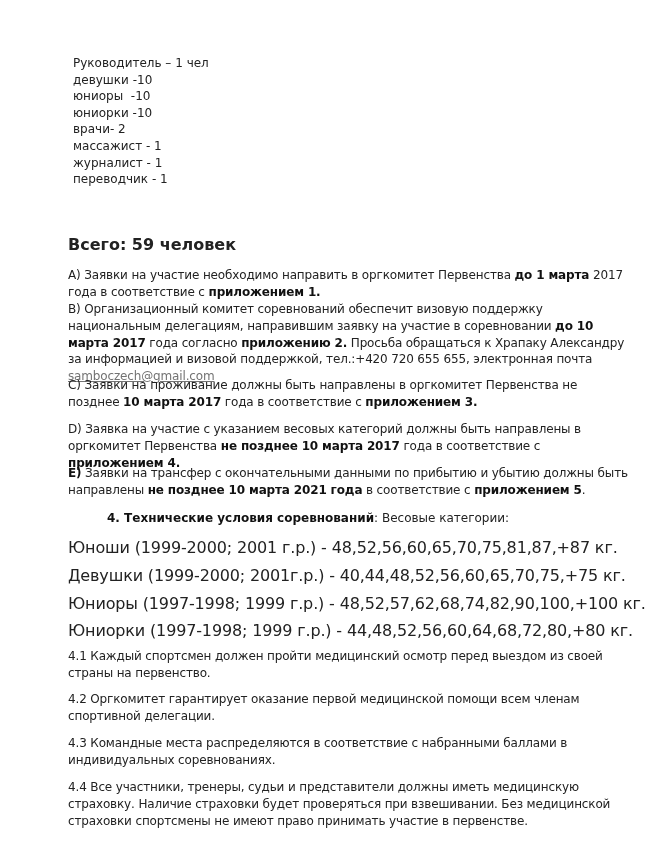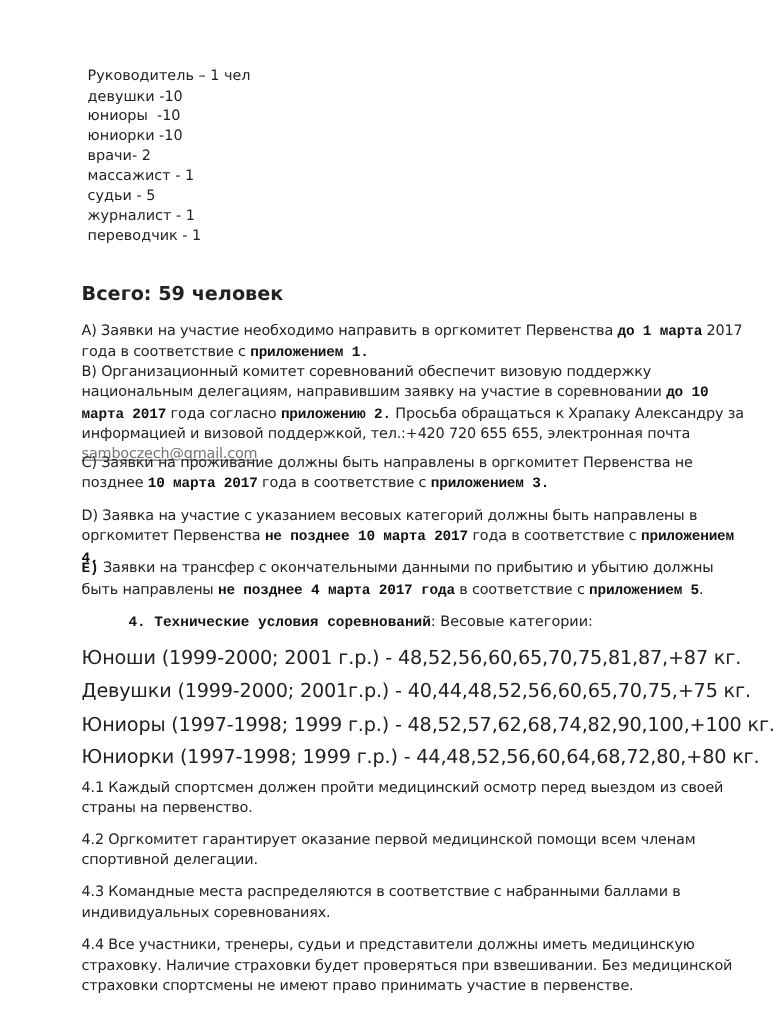--- a/index.html
+++ b/index.html
@@ -32,21 +32,21 @@
       font-size: 16px;
     }
     .para {
       position: absolute;
       left: 68px;
       width: 560px;
       font-size: 12px;
       line-height: 16.8px;
       letter-spacing: -0.15px;
     }
-    b { font-weight: bold; color: #111; font-family: Liberation Mono, monospace; }
+    b { font-weight: bold; color: #111; }
     .u { }
     a.mail { color: #737373; text-decoration: underline; }
     .heading {
       position: absolute;
       left: 107px;
       top: 511px;
       font-size: 12px;
     }
     .cat {
       position: absolute;
@@ -58,21 +58,20 @@
 </head>
 <body>
 
 <div class="list">
   <div class="row">Руководитель – 1 чел</div>
   <div class="row">девушки -10</div>
   <div class="row">юниоры  -10</div>
   <div class="row">юниорки -10</div>
   <div class="row">врачи- 2</div>
   <div class="row">массажист - 1</div>
-  <div class="row">судьи - 5</div>
   <div class="row">журналист - 1</div>
   <div class="row">переводчик - 1</div>
 </div>
 
 <div class="total">Всего: 59 человек</div>
 
 <div class="para" style="top:267px;">
   <span>А) Заявки на участие необходимо направить в оргкомитет Первенства </span><b>до 1 марта</b><span> 2017 года в соответствие с </span><b>приложением 1.</b>
 </div>
 
@@ -82,21 +81,21 @@
 
 <div class="para" style="top:377px;">
   <span>С) Заявки на проживание должны быть направлены в оргкомитет Первенства не позднее </span><b>10 марта 2017</b><span> года в соответствие с </span><b>приложением 3.</b>
 </div>
 
 <div class="para" style="top:421px;">
   <span>D) Заявка на участие с указанием весовых категорий должны быть направлены в оргкомитет Первенства </span><b>не позднее 10 марта 2017</b><span> года в соответствие с </span><b>приложением 4.</b>
 </div>
 
 <div class="para" style="top:465px;">
-  <b>E)</b><span> Заявки на трансфер с окончательными данными по прибытию и убытию должны быть направлены </span><b>не позднее 4 марта 2017 года</b><span> в соответствие с </span><b>приложением 5</b><span>.</span>
+  <b>E)</b><span> Заявки на трансфер с окончательными данными по прибытию и убытию должны быть направлены </span><b>не позднее 10 марта 2021 года</b><span> в соответствие с </span><b>приложением 5</b><span>.</span>
 </div>
 
 <div class="heading">
   <b>4. Технические условия соревнований</b><span>: </span><span class="u">Весовые категории</span><span>:</span>
 </div>
 
 <div class="cat" style="top:538px;">Юноши (1999-2000; 2001 г.р.) - 48,52,56,60,65,70,75,81,87,+87 кг.</div>
 <div class="cat" style="top:566px;text-align:right;">Девушки (1999-2000; 2001г.р.) - 40,44,48,52,56,60,65,70,75,+75 кг.</div>
 <div class="cat" style="top:594px;">Юниоры (1997-1998; 1999 г.р.) - 48,52,57,62,68,74,82,90,100,+100 кг.</div>
 <div class="cat" style="top:621px;">Юниорки (1997-1998; 1999 г.р.) - 44,48,52,56,60,64,68,72,80,+80 кг.</div>

